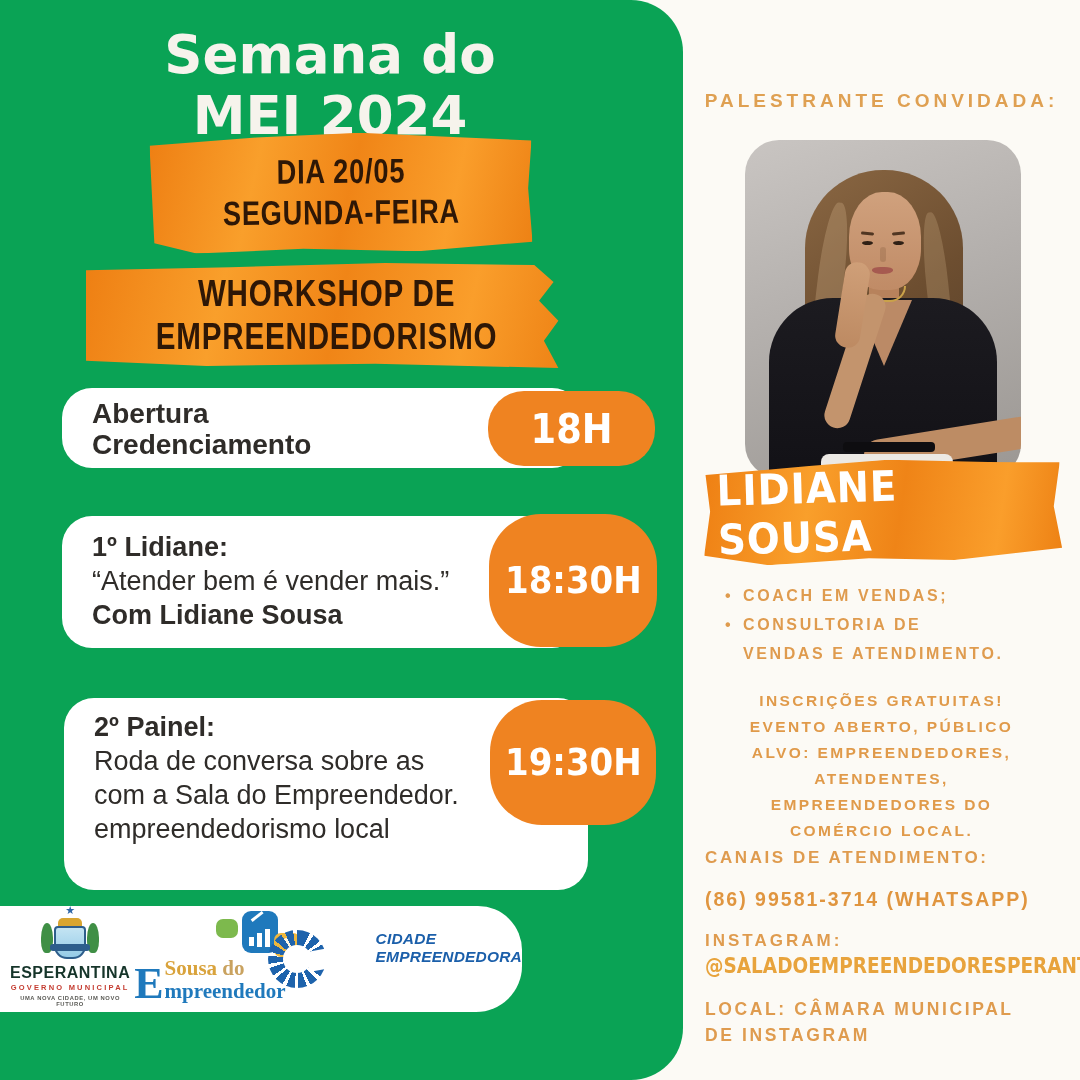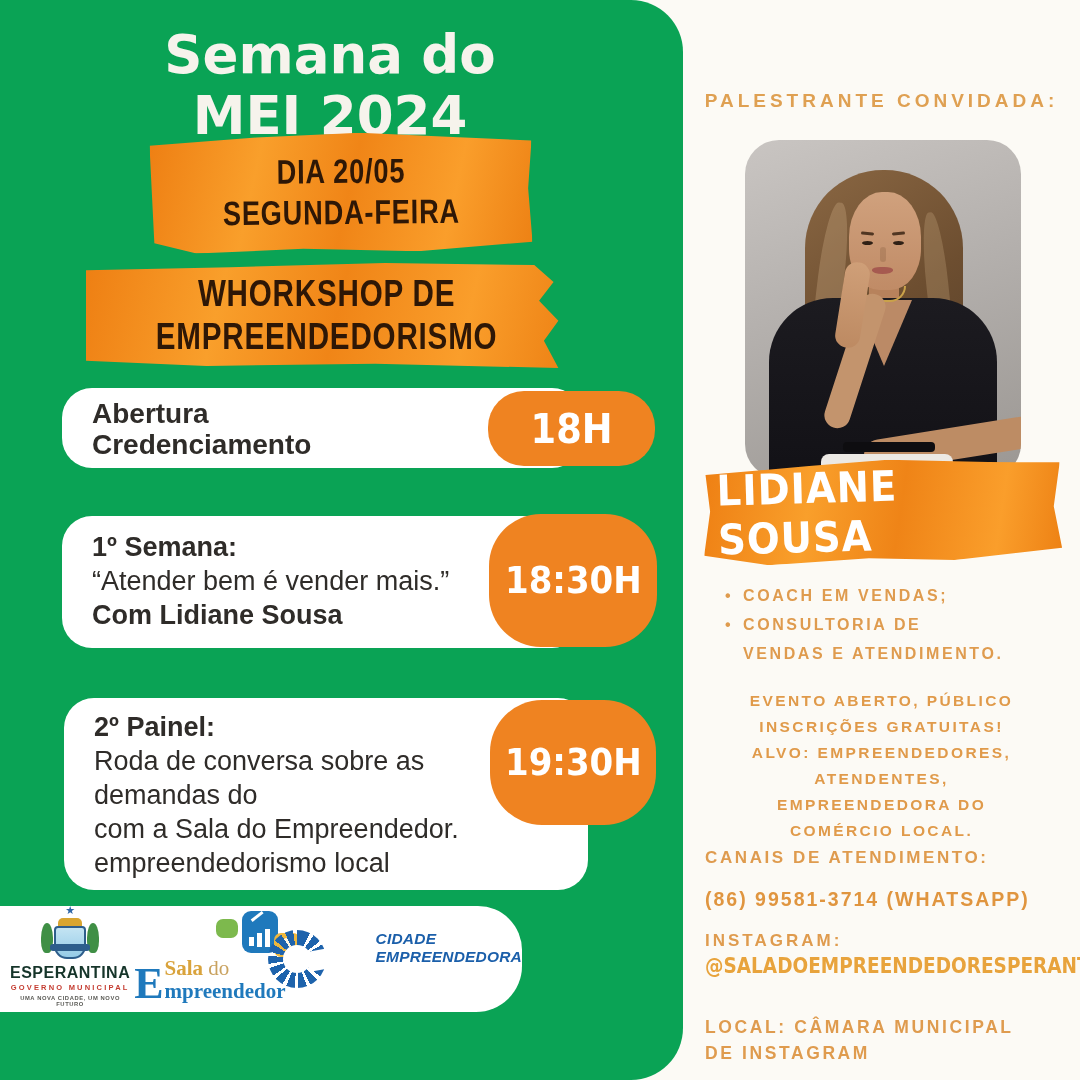--- a/index.html
+++ b/index.html
@@ -66,21 +66,21 @@
                        linear-gradient(to top,#fff 0,#fff 100%) 8px bottom/5px 14px no-repeat,
                        linear-gradient(to top,#fff 0,#fff 100%) 16px bottom/5px 18px no-repeat;}
   .bub-arrow{position:absolute;left:8px;top:4px;width:14px;height:2.5px;background:#fff;transform:rotate(-38deg);}
   .bub-yellow{left:140px;top:22px;width:26px;height:24px;background:#EDB73E;border-radius:7px;}
   .bub-yellow::after{content:"";position:absolute;right:4px;bottom:-5px;border:5px solid transparent;border-top-color:#EDB73E;border-left-width:3px;border-right-width:3px;}
   .bub-bulb{position:absolute;left:8px;top:5px;width:10px;height:10px;background:#FDF6E3;border-radius:50%;}
   .sala-text{position:absolute;left:0;bottom:6px;display:flex;align-items:flex-end;}
   .sala-E{font-size:44px;line-height:34px;font-weight:700;color:#1F79BC;font-family:"Liberation Serif",serif;}
   .sala-col{display:flex;flex-direction:column;margin-left:1px;}
   .sala-top{font-size:21px;font-weight:700;font-family:"Liberation Serif",serif;}
-  .sala-top .gold{color:#D9A33C;} .sala-top .tan{color:#C9A25F;font-weight:400;}
+  .sala-top .gold{color:#D9A33C;} .sala-top .tan{color:#C9A25F;font-weight:700;}
   .sala-bottom{font-size:21px;font-weight:700;color:#1F79BC;font-family:"Liberation Serif",serif;line-height:20px;}
   
   .cidade{display:flex;align-items:flex-start;margin-left:6px;gap:44px;}
   .cid-icon{position:relative;width:58px;height:58px;border-radius:50%;
             background:repeating-conic-gradient(from 10deg,#1E63AC 0deg 17deg,transparent 17deg 25deg);}
   .cid-icon::before{content:"";position:absolute;inset:15px;background:#FFF;border-radius:50%;}
   .cid-gap{position:absolute;right:-5px;top:20px;width:24px;height:20px;background:#FFF;transform:rotate(-10deg);}
   .cid-text{margin-left:6px;color:#1B5FAA;font-style:italic;font-weight:700;font-size:15.5px;line-height:18px;letter-spacing:.2px;}
   
   .right-col{position:absolute;left:683px;top:0;width:397px;height:1080px;}
@@ -121,21 +121,21 @@
   .bullet-dot{width:18px;flex:0 0 18px;}
   .bullet-cont{padding-left:18px;}
   .info-block{position:absolute;left:0;top:688px;width:100%;text-align:center;
               color:#E09A4A;font-weight:700;font-size:15.5px;letter-spacing:2.4px;line-height:26px;}
   .contact{position:absolute;left:22px;width:370px;color:#DF9B4E;font-weight:700;}
   .canais{top:848px;font-size:17px;letter-spacing:2.6px;}
   .phone{top:888px;font-size:19.5px;letter-spacing:2px;color:#E0953F;}
   .insta-label{top:931px;font-size:17px;letter-spacing:3px;}
   .insta-handle{top:953px;font-size:22px;color:#E8A33C;letter-spacing:0;white-space:nowrap;
                 transform:scaleX(.84);transform-origin:left center;font-family:"DejaVu Sans",sans-serif;font-weight:800;}
-  .local{top:996px;font-size:17.5px;letter-spacing:2.6px;line-height:26px;margin-top:18px;}
+  .local{top:996px;font-size:17.5px;letter-spacing:2.6px;line-height:26px;}
 </style>
 </head>
 <body>
 
 <div class="canvas">
 
   <div class="green-panel">
 
     <div class="poster-title">
       <div>Semana do</div>
@@ -161,34 +161,33 @@
         <div class="w600">Abertura</div>
         <div class="w600">Credenciamento</div>
       </div>
     </div>
     <div class="time-badge badge1">
       <span class="badge-text">18H</span>
     </div>
 
     <div class="card card2">
       <div class="card-text">
-        <div class="w700">1º Semana:</div>
+        <div class="w700">1º Lidiane:</div>
         <div class="w400">“Atender bem é vender mais.”</div>
         <div class="w600">Com Lidiane Sousa</div>
       </div>
     </div>
     <div class="time-badge badge2">
       <span class="badge-text">18:30H</span>
     </div>
 
     <div class="card card3">
       <div class="card-text">
         <div class="w700">2º Painel:</div>
         <div class="w400">Roda de conversa sobre as</div>
-        <div class="w400">demandas do</div>
         <div class="w400">com a Sala do Empreendedor.</div>
         <div class="w400">empreendedorismo local</div>
       </div>
     </div>
     <div class="time-badge badge3">
       <span class="badge-text">19:30H</span>
     </div>
 
     <div class="logo-bar">
 
@@ -211,21 +210,21 @@
         <div class="bub bub-blue">
           <div class="bub-bars"></div>
           <div class="bub-arrow"></div>
         </div>
         <div class="bub bub-yellow">
           <div class="bub-bulb"></div>
         </div>
         <div class="sala-text">
           <span class="sala-E">E</span>
           <span class="sala-col">
-            <span class="sala-top"><span class="gold">Sala</span><span class="tan"> do</span></span>
+            <span class="sala-top"><span class="gold">Sousa</span><span class="tan"> do</span></span>
             <span class="sala-bottom">mpreendedor</span>
           </span>
         </div>
       </div>
 
       <div class="cidade">
         <div class="cid-icon">
           <div class="cid-gap"></div>
         </div>
         <div class="cid-text">
@@ -273,25 +272,25 @@
         <span>COACH EM VENDAS;</span>
       </div>
       <div class="bullet-row">
         <span class="bullet-dot">•</span>
         <span>CONSULTORIA DE</span>
       </div>
       <div class="bullet-cont">VENDAS E ATENDIMENTO.</div>
     </div>
 
     <div class="info-block">
+      <div>INSCRIÇÕES GRATUITAS!</div>
       <div>EVENTO ABERTO, PÚBLICO</div>
-      <div>INSCRIÇÕES GRATUITAS!</div>
       <div>ALVO: EMPREENDEDORES,</div>
       <div>ATENDENTES,</div>
-      <div>EMPREENDEDORA DO</div>
+      <div>EMPREENDEDORES DO</div>
       <div>COMÉRCIO LOCAL.</div>
     </div>
 
     <div class="contact canais">CANAIS DE ATENDIMENTO:</div>
     <div class="contact phone">(86) 99581-3714 (WHATSAPP)</div>
     <div class="contact insta-label">INSTAGRAM:</div>
     <div class="contact insta-handle">@SALADOEMPREENDEDORESPERANTINA</div>
     <div class="contact local">
       <div>LOCAL: CÂMARA MUNICIPAL</div>
       <div>DE INSTAGRAM</div>

